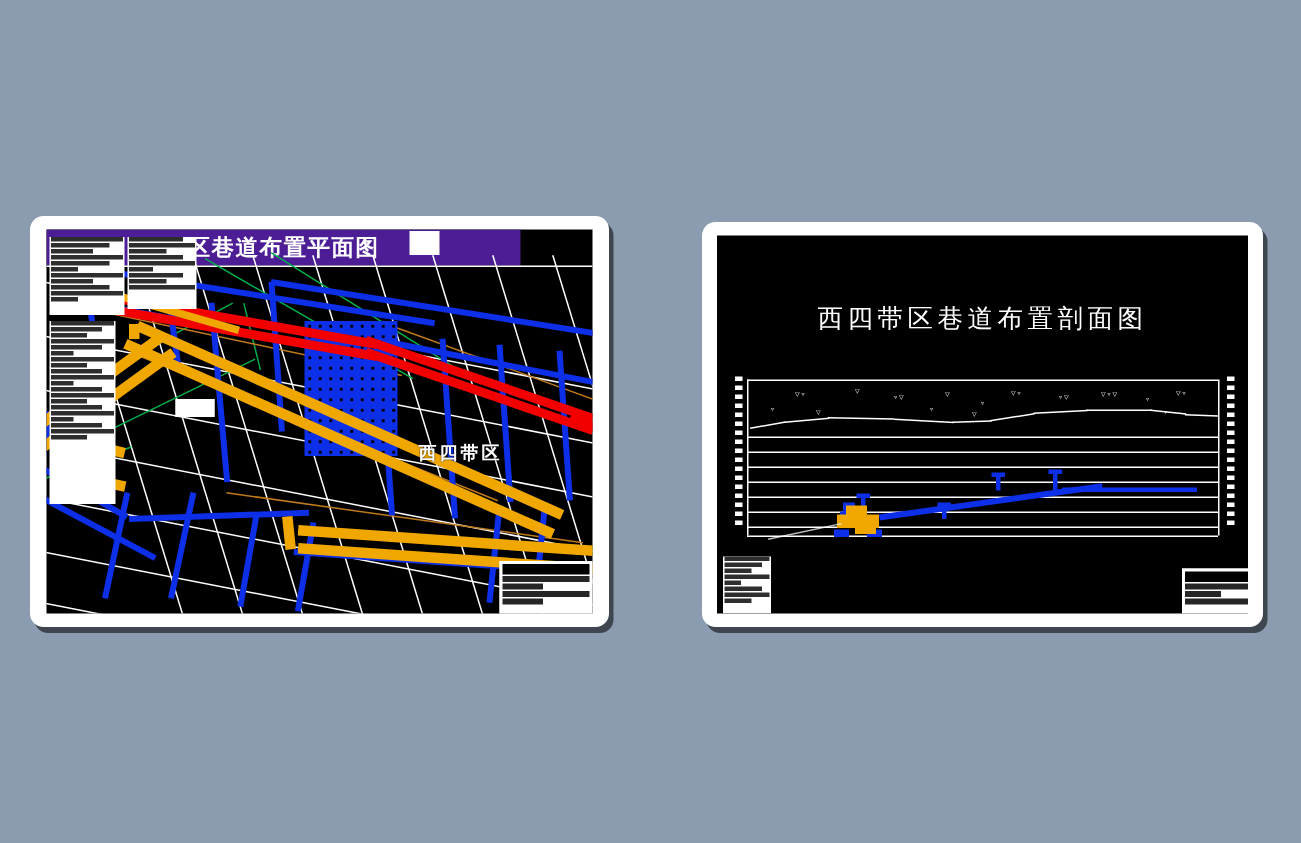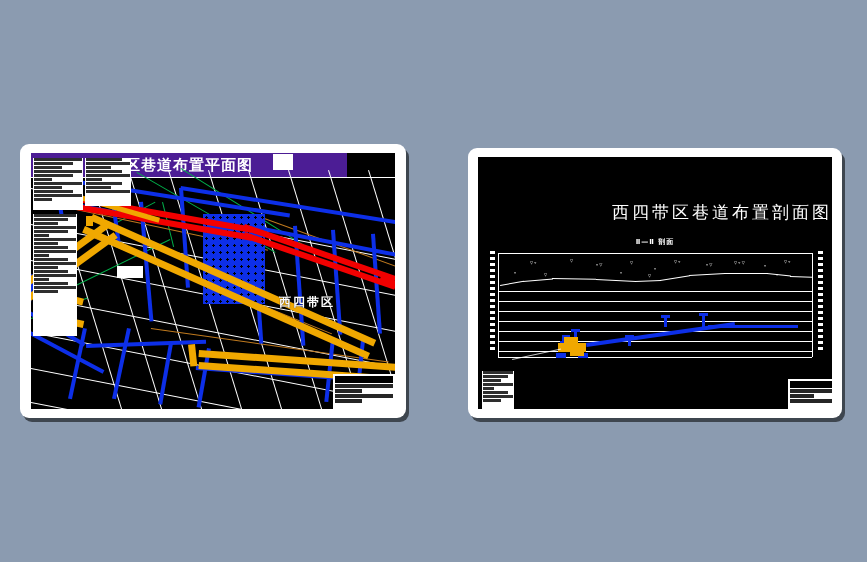--- a/index.html
+++ b/index.html
@@ -88,21 +88,21 @@
     position:absolute;color:#ffffff;font-size:12px;font-weight:bold;
     letter-spacing:2px;white-space:nowrap;
     text-shadow:0 0 1px #000;
   }
 
   
   #panel-section{left:468px;top:148px;width:374px;height:270px;}
   #panel-section .canvas{left:10px;top:9px;width:354px;height:252px;}
 
   .sec-title{
-    position:absolute;left:0;top:44px;width:354px;text-align:right;
+    position:absolute;left:0;top:44px;width:354px;text-align:center;
     color:#ffffff;font-size:17px;letter-spacing:3px;
     font-family:"DejaVu Sans","Liberation Sans",sans-serif;
   }
   .sec-subtitle{
     position:absolute;left:0;top:80px;width:354px;text-align:center;
     color:#ffffff;font-size:7px;font-weight:bold;letter-spacing:1px;
   }
 
   .sec-art{position:absolute;left:0;top:0;width:354px;height:252px;}
   .strata{position:absolute;background:#ffffff;height:1px;}
@@ -271,21 +271,20 @@
         </div>
 
       </div>
     </div>
   </div>
 
   <div class="panel" id="panel-section">
     <div class="canvas">
 
       <div class="sec-title">西四带区巷道布置剖面图</div>
-      <div class="sec-subtitle">Ⅱ—Ⅱ 剖面</div>
 
       <div class="sec-art">
 
         <div class="frame-v" style="left:20px;top:96px;height:104px;"></div>
         <div class="frame-v" style="left:334px;top:96px;height:104px;"></div>
 
         <div class="scalebar" style="left:12px;top:94px;">
           <div class="tick"></div>
             <div class="tick"></div>
             <div class="tick"></div>

